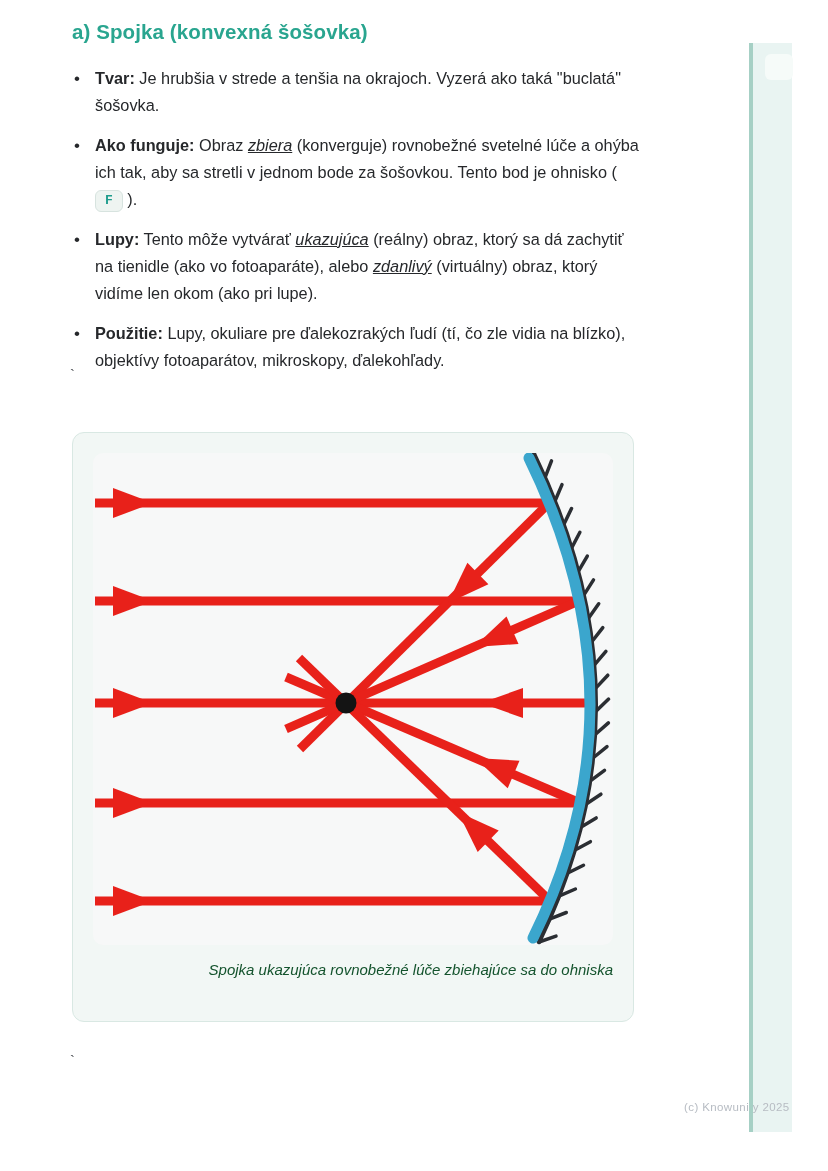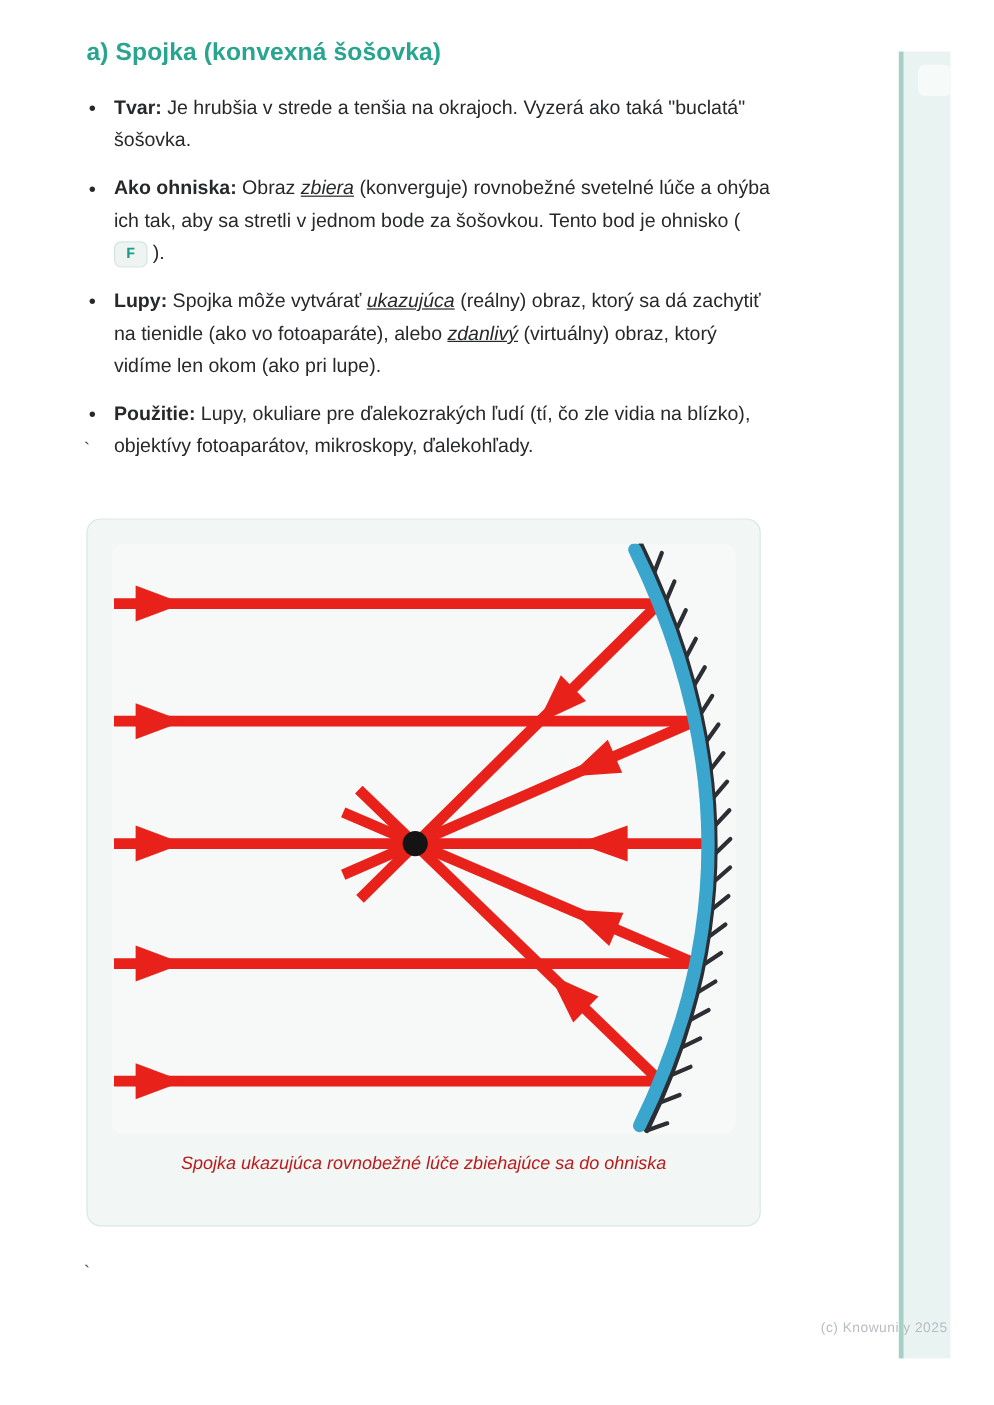--- a/index.html
+++ b/index.html
@@ -1,21 +1,21 @@
 <!DOCTYPE html>
 <html lang="sk"><head>
 <meta charset="utf-8">
 <style>
   html,body{margin:0;padding:0;}
   body{
     width:828px;height:1171px;position:relative;background:#ffffff;
     font-family:"Liberation Sans",sans-serif;color:#26282b;overflow:hidden;
   }
   
-  .content{position:absolute;left:72px;top:32px;width:600px;}
+  .content{position:absolute;left:72px;top:20px;width:600px;}
   h1.heading{font-size:20.5px;font-weight:700;color:#29a58f;margin:0 0 21px 0;letter-spacing:.1px;}
   ul.bullets{list-style:none;margin:0;padding:0;width:572px;}
   ul.bullets li{
     position:relative;padding-left:23px;margin-bottom:13px;
     font-size:16.3px;line-height:27px;color:#26282b;width:548px;
   }
   ul.bullets li::before{content:"•";position:absolute;left:2px;top:0;font-size:17px;color:#26282b;}
   .b{font-weight:700;margin-top:24px;}
   .i{font-style:italic;text-decoration:underline;}
   .code-badge{
@@ -26,21 +26,21 @@
   .stray{position:absolute;left:70px;font-size:15px;color:#44484d;}
   .stray.top{top:366px;}
   .stray.bottom{top:1052px;}
   
   .figure-card{
     position:absolute;left:72px;top:432px;width:562px;height:590px;box-sizing:border-box;
     background:#f2f7f5;border:1px solid #d9e8e3;border-radius:12px;padding:20px 20px 0 20px;
   }
   .figure-inner{width:520px;height:492px;background:#f7f8f8;border-radius:10px;overflow:hidden;}
   .figure-caption{
-    margin-top:15px;text-align:center;font-style:italic;font-size:15px;color:#b91c1c;line-height:20px;
+    margin-top:15px;text-align:right;font-style:italic;font-size:15px;color:#14532d;line-height:20px;
   }
   
   .side-strip{position:absolute;left:753px;top:43px;width:39px;height:1089px;background:#e9f4f2;z-index:0;}
   .side-strip-edge{position:absolute;left:749px;top:43px;width:4px;height:1089px;background:#a6d0c5;z-index:2;}
   .side-thumb{position:absolute;left:765px;top:54px;width:28px;height:26px;border-radius:6px;background:#f6fbf9;z-index:1;}
   
   .footer{
     position:absolute;left:684px;top:1101px;font-size:11.5px;color:#b7bcc3;
     letter-spacing:.4px;z-index:1;white-space:nowrap;
   }
@@ -50,26 +50,26 @@
 
 <div class="content">
   <h1 class="heading">a) Spojka (konvexná šošovka)</h1>
 
   <ul class="bullets">
     <li>
       <span class="b">Tvar:</span>
       <span>Je hrubšia v strede a tenšia na okrajoch. Vyzerá ako taká "buclatá" šošovka.</span>
     </li>
     <li>
-      <span class="b">Ako ohniska:</span>
+      <span class="b">Ako funguje:</span>
       <span>Obraz </span><span class="i">zbiera</span><span> (konverguje) rovnobežné svetelné lúče a ohýba ich tak, aby sa stretli v jednom bode za šošovkou. Tento bod je ohnisko ( </span><span class="code-badge">F</span><span> ).</span>
     </li>
     <li>
       <span class="b">Lupy:</span>
-      <span>Spojka môže vytvárať </span><span class="i">ukazujúca</span><span> (reálny) obraz, ktorý sa dá zachytiť na tienidle (ako vo fotoaparáte), alebo </span><span class="i">zdanlivý</span><span> (virtuálny) obraz, ktorý vidíme len okom (ako pri lupe).</span>
+      <span>Tento môže vytvárať </span><span class="i">ukazujúca</span><span> (reálny) obraz, ktorý sa dá zachytiť na tienidle (ako vo fotoaparáte), alebo </span><span class="i">zdanlivý</span><span> (virtuálny) obraz, ktorý vidíme len okom (ako pri lupe).</span>
     </li>
     <li>
       <span class="b">Použitie:</span>
       <span>Lupy, okuliare pre ďalekozrakých ľudí (tí, čo zle vidia na blízko), objektívy fotoaparátov, mikroskopy, ďalekohľady.</span>
     </li>
   </ul>
 </div>
 
 <span class="stray top">`</span>
 

